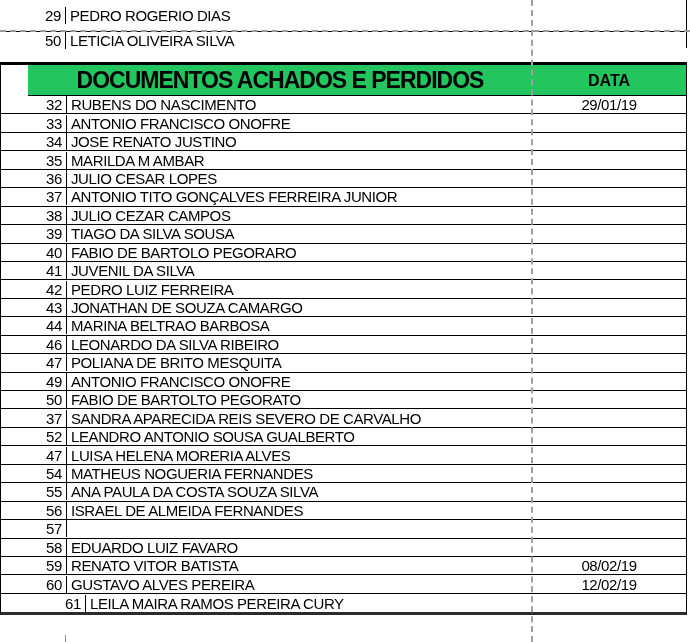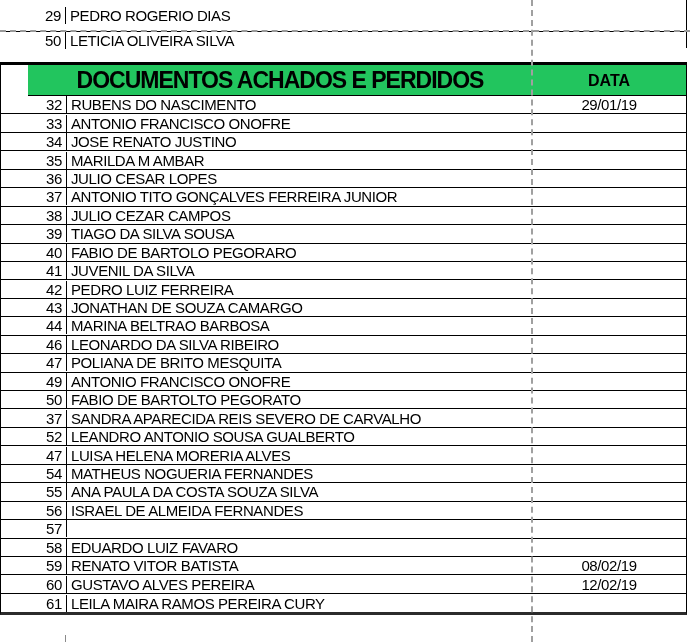--- a/index.html
+++ b/index.html
@@ -28,21 +28,21 @@
     white-space:nowrap;line-height:31px;
   }
   .header-date{
     width:154px;text-align:center;font-weight:bold;font-size:16px;line-height:31px;
   }
   .row{
     display:flex;height:18.45px;box-sizing:border-box;border-bottom:1px solid #000;
     font-size:15px;letter-spacing:-0.4px;line-height:17px;align-items:center;
     background:#fff;white-space:nowrap;
   }
-  #main-rows .row:last-child{border-bottom:none;}
+  #main-rows .row:last-child{border-bottom:none;padding-left:19px;}
   .top-row-29{height:32px;}
   .top-row-30{height:16px;border-bottom:none;}
   .cell-num{
     width:66px;box-sizing:border-box;border-right:1px solid #000;
     text-align:right;padding-right:4px;overflow:hidden;flex:none;
   }
   .cell-name{flex:1;padding-left:4px;overflow:hidden;}
   .cell-date{width:154px;flex:none;text-align:center;}
   
   #pb-vertical{

